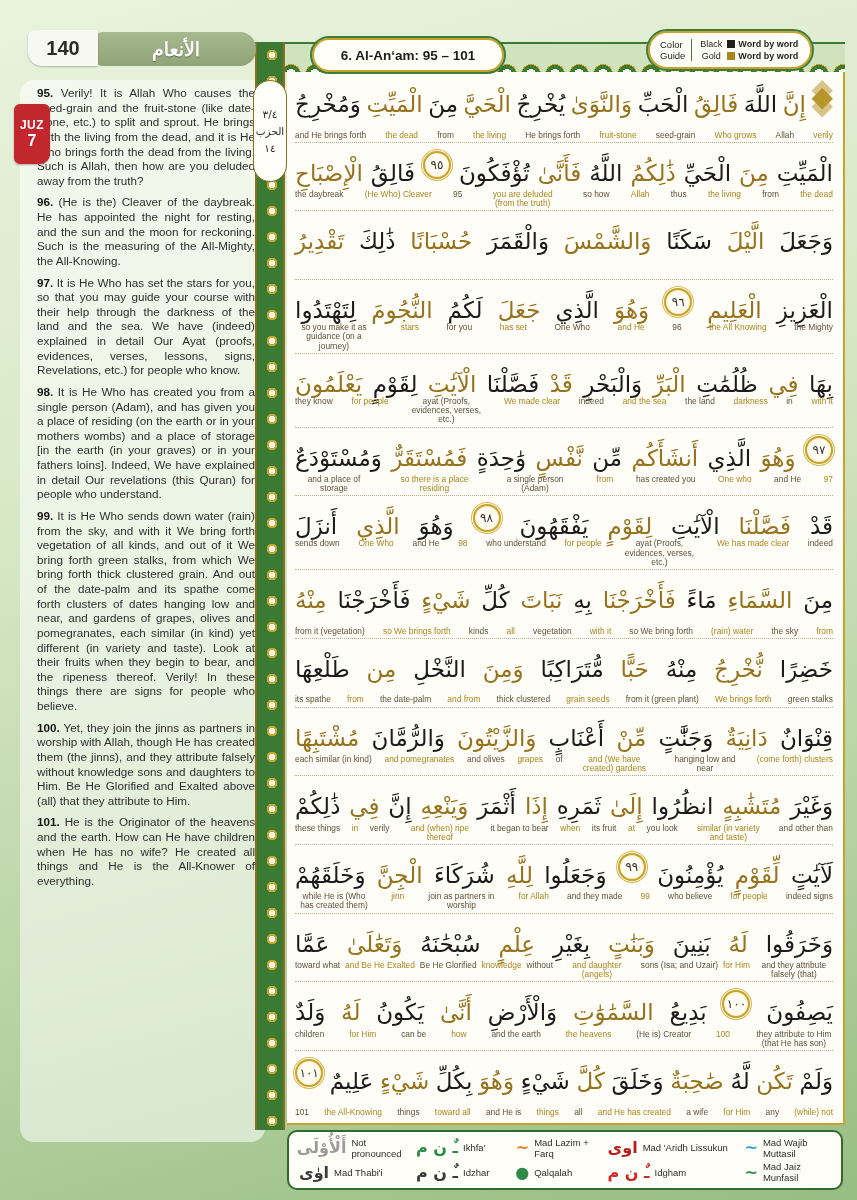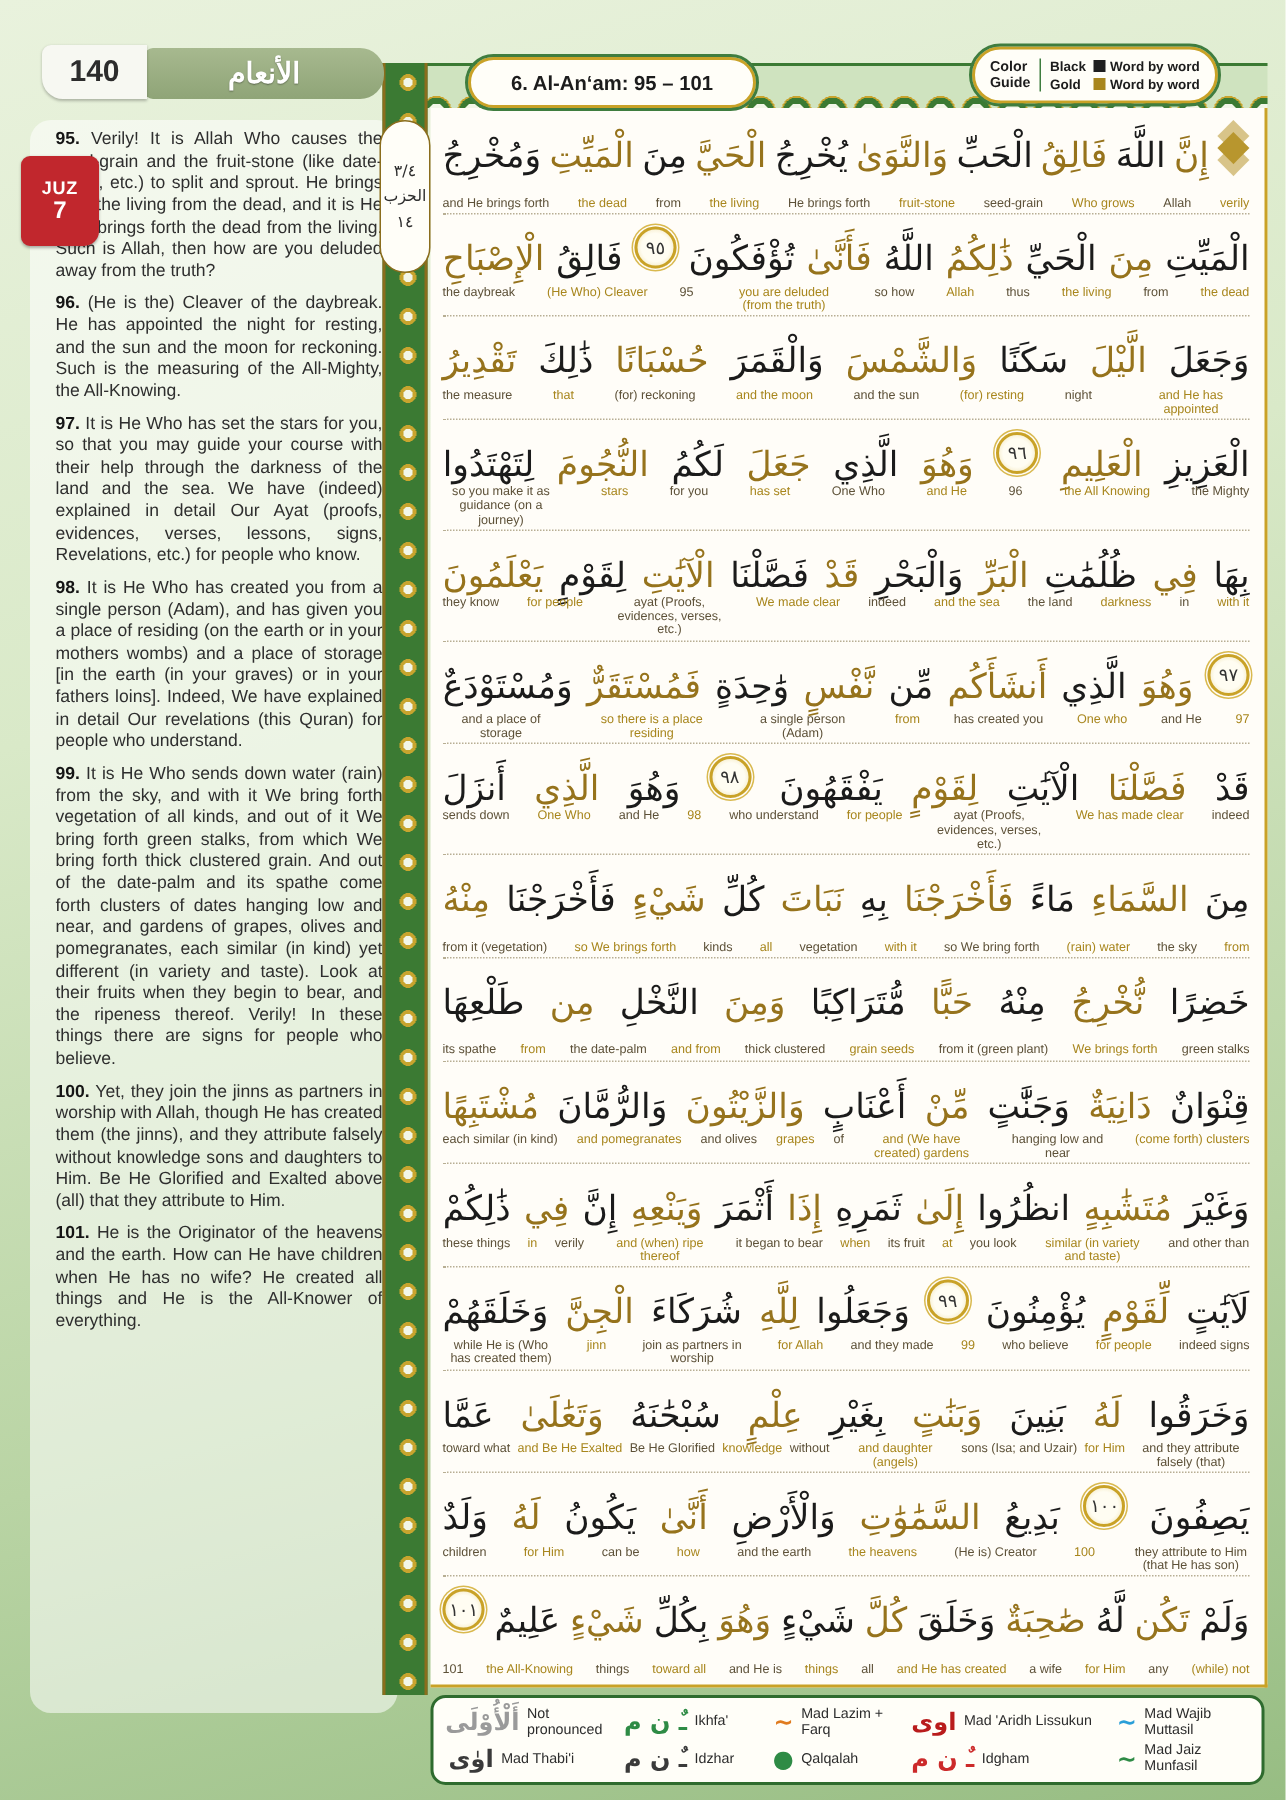--- a/index.html
+++ b/index.html
@@ -40,29 +40,29 @@
     background:#fffef8; border:2px solid #c9a227; outline:2px solid #3f7d3f;
     border-radius:17px; display:flex; align-items:center; justify-content:center;
     font-size:13.5px; font-weight:bold; color:#1c1c1c; z-index:4;
   }
   .color-guide {
     position:absolute; left:648px; top:31px; width:164px; height:38px;
     background:#fffef8; border:2px solid #c9a227; outline:2px solid #3f7d3f;
     border-radius:19px; display:flex; align-items:center; z-index:4;
     padding:2px 8px 2px 10px; gap:6px;
   }
-  .cg-title { font-size:9.5px; font-weight:bold; color:#1c1c1c; line-height:1.2; border-right:1.5px solid #3f7d3f; padding-right:6px; }
+  .cg-title { font-size:9.5px; font-weight:normal; color:#1c1c1c; line-height:1.2; border-right:1.5px solid #3f7d3f; padding-right:6px; }
   .cg-rows { display:flex; flex-direction:column; gap:2px; }
   .cg-row { display:flex; align-items:center; gap:3px; font-size:9px; color:#1c1c1c; }
-  .cg-name { font-weight:bold; width:26px; }
+  .cg-name { font-weight:normal; width:26px;text-align:center; }
   .cg-swatch { width:8px; height:8px; display:inline-block; }
   .cg-text { font-weight:bold; }
   
   .juz-badge {
-    position:absolute; left:14px; top:104px; width:52px; height:60px;
+    position:absolute; left:14px; top:104px; width:36px; height:60px;
     background:#c1272d; border-radius:6px 6px 10px 6px; color:#fff;
     display:flex; flex-direction:column; align-items:center; justify-content:center;
     font-weight:bold; box-shadow:0 1px 2px rgba(0,0,0,.3); z-index:3;
   }
   .juz-badge .jl { font-size:12px; letter-spacing:.5px; }
   .juz-badge .jn { font-size:16px; }
   .hizb-marker {
     position:absolute; left:253px; top:80px; width:34px; height:102px;
     background:#fffef8; border:1.5px solid #8a6d1d; border-radius:17px;
     display:flex; flex-direction:column; align-items:center; justify-content:center; gap:5px;
@@ -236,30 +236,20 @@
         <div class="aline">
           <span class="aw">وَجَعَلَ</span>
           <span class="aw">الَّيْلَ</span>
           <span class="aw">سَكَنًا</span>
           <span class="aw">وَالشَّمْسَ</span>
           <span class="aw">وَالْقَمَرَ</span>
           <span class="aw">حُسْبَانًا</span>
           <span class="aw">ذَٰلِكَ</span>
           <span class="aw">تَقْدِيرُ</span>
         </div>
-        <div class="gline">
-          <span class="gw">the measure</span>
-          <span class="gw">that</span>
-          <span class="gw">(for) reckoning</span>
-          <span class="gw">and the moon</span>
-          <span class="gw">and the sun</span>
-          <span class="gw">(for) resting</span>
-          <span class="gw">night</span>
-          <span class="gw">and He has appointed</span>
-        </div>
       </div>
       <div class="qrow">
         <div class="aline">
           <span class="aw">الْعَزِيزِ</span>
           <span class="aw">الْعَلِيمِ</span>
           <span class="ayah">٩٦</span>
           <span class="aw">وَهُوَ</span>
           <span class="aw">الَّذِي</span>
           <span class="aw">جَعَلَ</span>
           <span class="aw">لَكُمُ</span>

